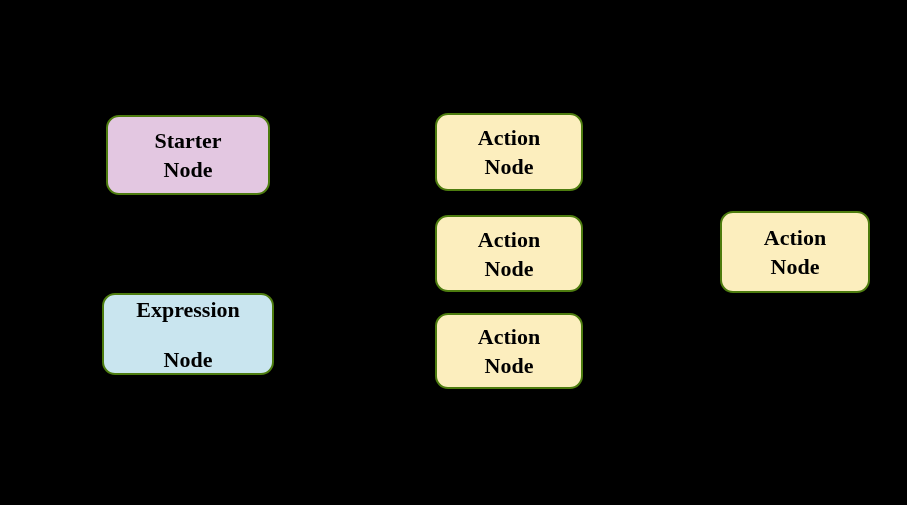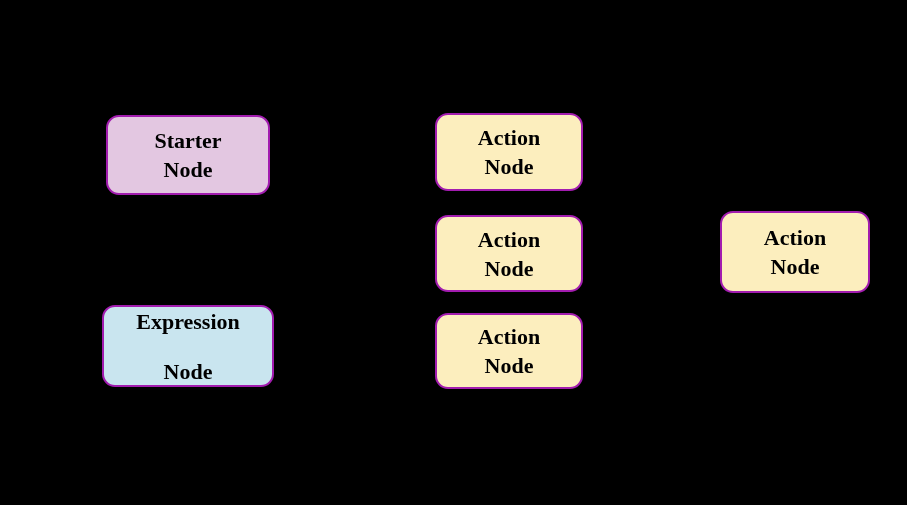--- a/index.html
+++ b/index.html
@@ -19,35 +19,35 @@
     position: absolute;
     left: 0;
     top: 0;
     width: 907px;
     height: 505px;
     pointer-events: none;
   }
   .node {
     position: absolute;
     box-sizing: border-box;
-    border: 2px solid #a21caf;
+    border: 2px solid #4d7c0f;
     border-radius: 13px;
     display: flex;
     flex-direction: column;
     align-items: center;
     justify-content: center;
     text-align: center;
     font-weight: bold;
     font-size: 22px;
     line-height: 29px;
     color: #000000;
   }
   .node span { display: block; }
   .node-starter    { left: 106px; top: 115px; width: 164px; height: 80px; }
-  .node-expression { left: 102px; top: 305px; width: 172px; height: 82px; gap: 21px; }
+  .node-expression { left: 102px; top: 293px; width: 172px; height: 82px; gap: 21px; }
   .node-action-1   { left: 435px; top: 113px; width: 148px; height: 78px; }
   .node-action-2   { left: 435px; top: 215px; width: 148px; height: 77px; }
   .node-action-3   { left: 435px; top: 313px; width: 148px; height: 76px; }
   .node-action-4   { left: 720px; top: 211px; width: 150px; height: 82px; }
 </style>
 </head>
 <body>
 
 <div class="canvas">
 

